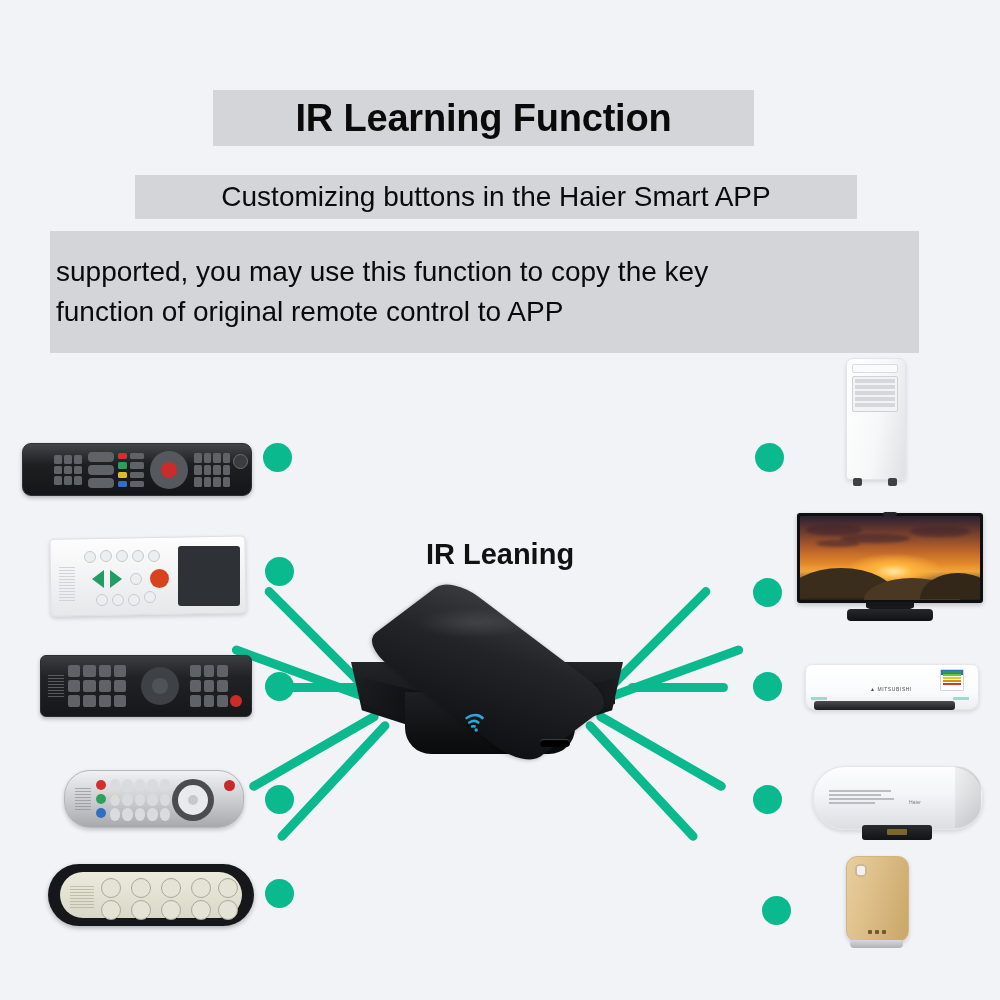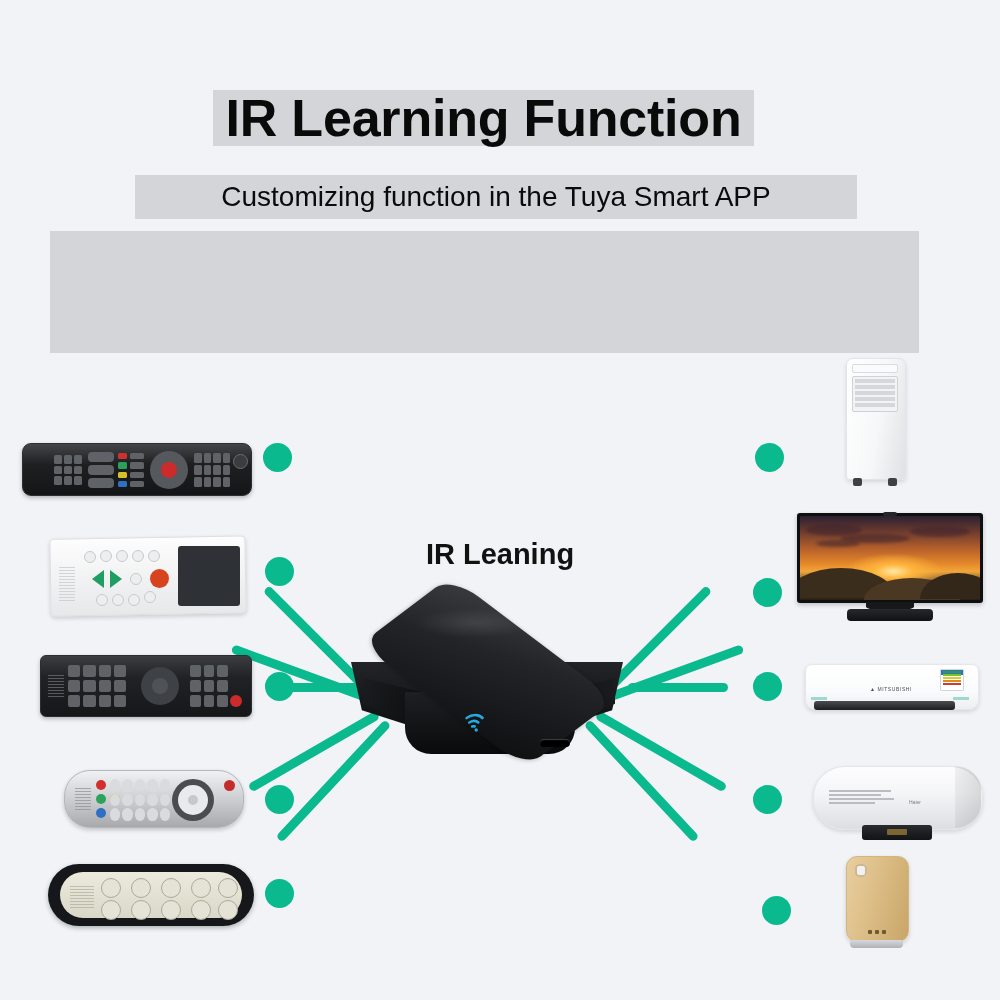--- a/index.html
+++ b/index.html
@@ -8,21 +8,21 @@
     background:#f2f3f7;
     font-family:"Liberation Sans", sans-serif;
     overflow:hidden;
     position:relative;
   }
   #stage{position:absolute;left:0;top:0;width:1000px;height:1000px;}
 
   
   .band{position:absolute;background:#d3d5d9;color:#0a0a0a;display:flex;align-items:center;}
   #title-band{left:213px;top:90px;width:541px;height:56px;justify-content:center;}
-  #title-band .t{font-size:52px;font-weight:bold;letter-spacing:-0.2px;line-height:1;white-space:nowrap;}
+  #title-band .t{font-size:38px;font-weight:bold;letter-spacing:-0.2px;line-height:1;white-space:nowrap;}
   #subtitle-band{left:135px;top:175px;width:722px;height:44px;justify-content:center;}
   #subtitle-band .t{font-size:28px;font-weight:400;white-space:nowrap;}
   #body-band{left:50px;top:231px;width:869px;height:122px;flex-direction:column;justify-content:center;align-items:flex-start;padding:0 6px;box-sizing:border-box;}
   #body-band .t{font-size:28px;font-weight:400;line-height:40px;white-space:nowrap;}
 
   
   #hub-label{position:absolute;left:0;right:0;top:538px;text-align:center;font-size:29px;font-weight:bold;color:#111;}
 
   
   .ray{position:absolute;height:9px;background:#0bb98e;border-radius:5px;transform-origin:0 50%;}
@@ -191,24 +191,26 @@
 </head>
 <body>
 
 <div id="stage">
 
   <div class="band" id="title-band">
     <span class="t">IR Learning Function</span>
   </div>
 
   <div class="band" id="subtitle-band">
-    <span class="t">Customizing function in the Tuya Smart APP</span>
+    <span class="t">Customizing buttons in the Haier Smart APP</span>
   </div>
 
   <div class="band" id="body-band">
+    <span class="t">supported, you may use this function to copy the key</span>
+    <span class="t">function of original remote control to APP</span>
   </div>
 
   <div id="rays-layer">
 
     <div class="ray" style="left:375px;top:696px;width:152px;transform:rotate(200deg);"></div>
     <div class="ray" style="left:372px;top:690px;width:150px;transform:rotate(225deg);"></div>
     <div class="ray" style="left:370px;top:683px;width:100px;transform:rotate(180deg);"></div>
     <div class="ray" style="left:378px;top:710px;width:148px;transform:rotate(150deg);"></div>
     <div class="ray" style="left:388px;top:718px;width:160px;transform:rotate(133deg);"></div>
 

